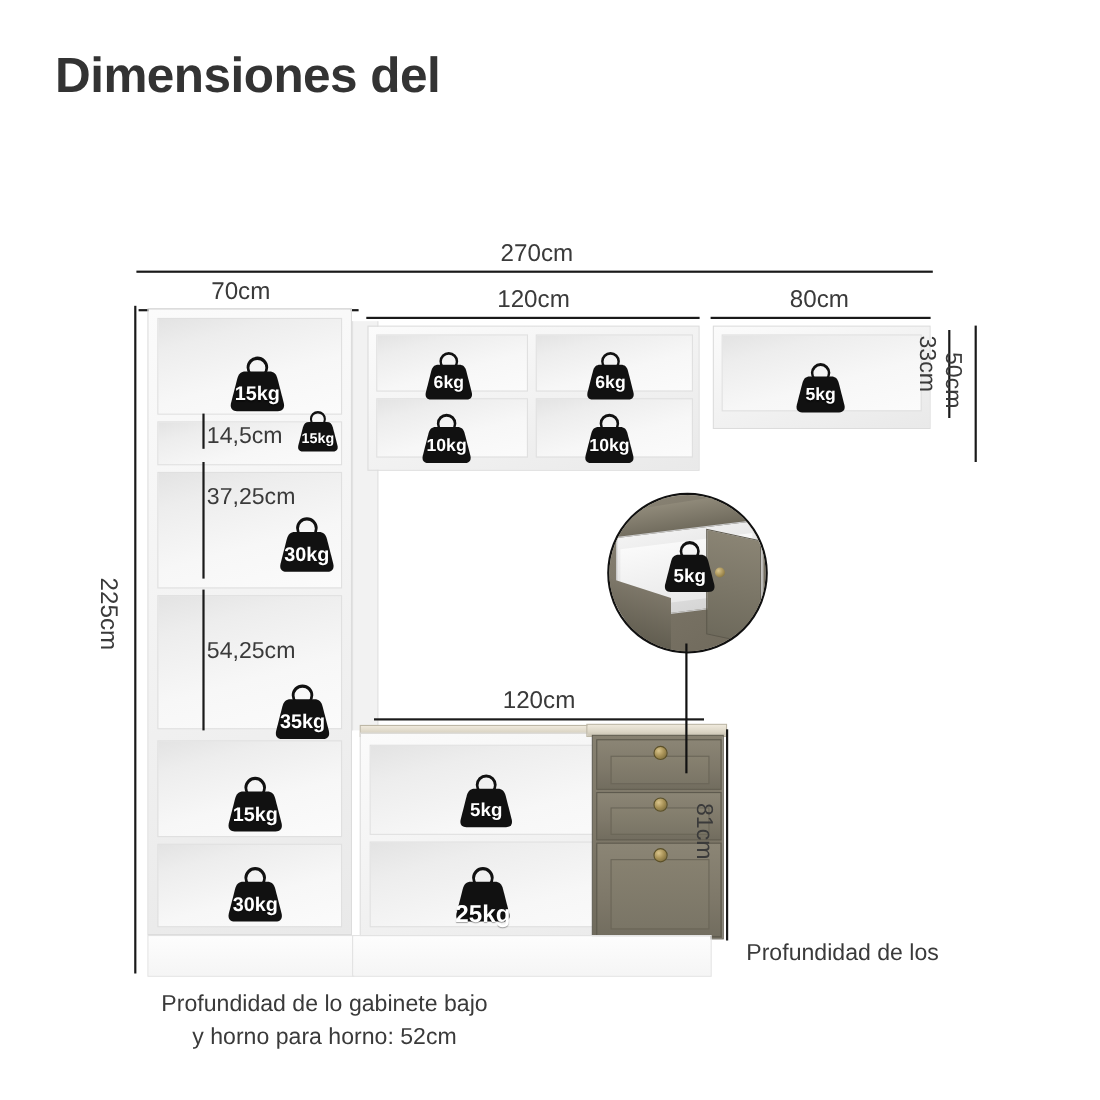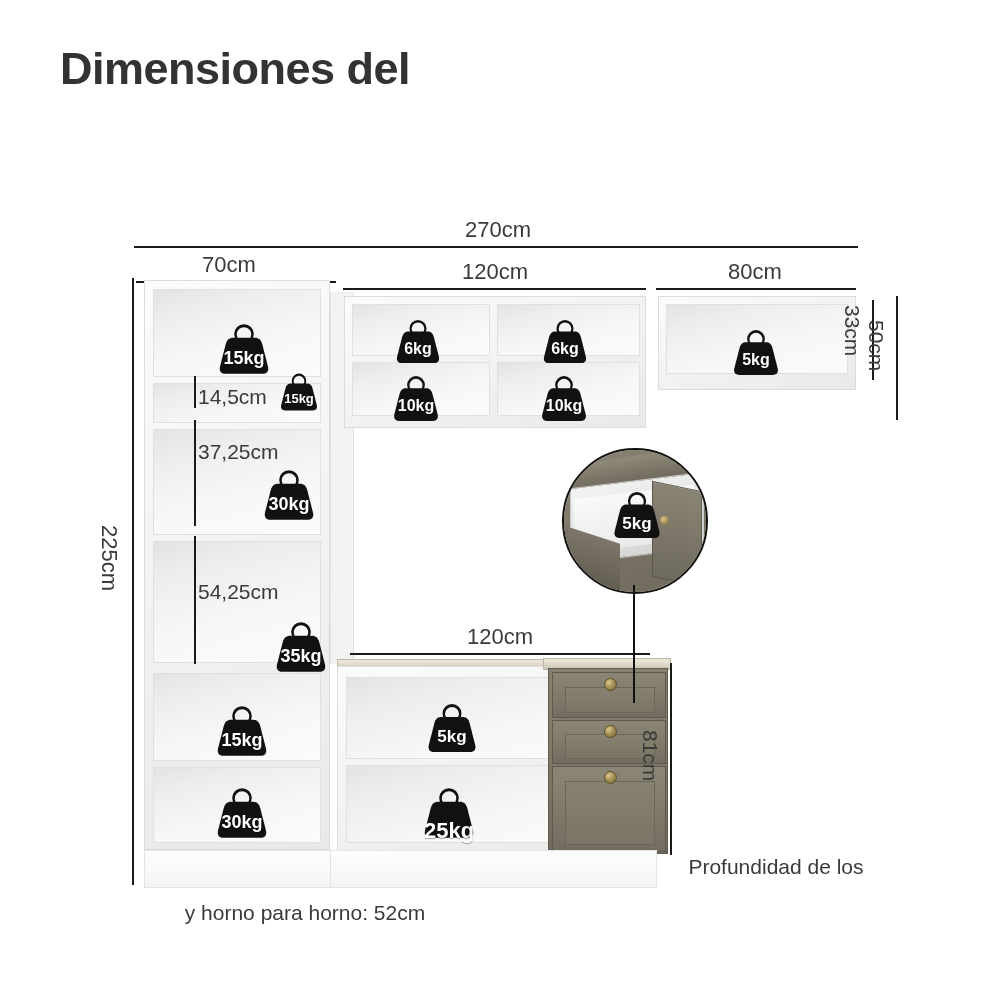--- a/index.html
+++ b/index.html
@@ -4,21 +4,21 @@
 <style>
   html,body{margin:0;padding:0;}
   body{
     width:1000px;height:1000px;
     background:#ffffff;
     font-family:"Liberation Sans", sans-serif;
     color:#3a3a3a;
     overflow:hidden;
     position:relative;
   }
-  #stage{position:absolute;left:0;top:0;width:908px;height:1000px;margin-left:10px;}
+  #stage{position:absolute;left:0;top:0;width:908px;height:1000px;}
 
   
   .title{
     position:absolute;left:50px;top:42px;width:560px;
     font-size:45px;line-height:1.22;font-weight:bold;color:#333333;
     letter-spacing:-0.5px;
   }
 
   
   .dimline-h{position:absolute;height:0;border-top:2.5px solid #1a1a1a;}
@@ -229,21 +229,21 @@
   </div>
 
   <div class="weight" style="left:248px;top:468px;width:62px;height:54px;">
     <svg viewBox="0 0 60 52" width="62" height="54">
         <path d="M30 2 a9.5 9.5 0 0 1 9.5 9.5 a9.5 9.5 0 0 1 -2.6 6.5 l-1.9 -1.2 a7 7 0 1 0 -10 0 l-1.9 1.2 a9.5 9.5 0 0 1 -2.6 -6.5 A9.5 9.5 0 0 1 30 2 Z" fill="#111111"></path>
         <path d="M19.5 15 h21 c4 0 6 2 7.2 6.4 l5.5 21.5 c1 4.2 -0.8 7.1 -5.2 7.1 h-36 c-4.4 0 -6.2 -2.9 -5.2 -7.1 l5.5 -21.5 C13.5 17 15.5 15 19.5 15 Z" fill="#111111"></path>
       </svg>
     <div class="wlabel" style="top:26px;font-size:18px;">30kg</div>
   </div>
 
-  <div class="weight" style="left:260px;top:620px;width:62px;height:54px;">
+  <div class="weight" style="left:244px;top:620px;width:62px;height:54px;">
     <svg viewBox="0 0 60 52" width="62" height="54">
         <path d="M30 2 a9.5 9.5 0 0 1 9.5 9.5 a9.5 9.5 0 0 1 -2.6 6.5 l-1.9 -1.2 a7 7 0 1 0 -10 0 l-1.9 1.2 a9.5 9.5 0 0 1 -2.6 -6.5 A9.5 9.5 0 0 1 30 2 Z" fill="#111111"></path>
         <path d="M19.5 15 h21 c4 0 6 2 7.2 6.4 l5.5 21.5 c1 4.2 -0.8 7.1 -5.2 7.1 h-36 c-4.4 0 -6.2 -2.9 -5.2 -7.1 l5.5 -21.5 C13.5 17 15.5 15 19.5 15 Z" fill="#111111"></path>
       </svg>
     <div class="wlabel" style="top:26px;font-size:18px;">35kg</div>
   </div>
 
   <div class="weight" style="left:381px;top:318px;width:54px;height:47px;">
     <svg viewBox="0 0 60 52" width="54" height="47">
         <path d="M30 2 a9.5 9.5 0 0 1 9.5 9.5 a9.5 9.5 0 0 1 -2.6 6.5 l-1.9 -1.2 a7 7 0 1 0 -10 0 l-1.9 1.2 a9.5 9.5 0 0 1 -2.6 -6.5 A9.5 9.5 0 0 1 30 2 Z" fill="#111111"></path>
@@ -308,19 +308,20 @@
 
   <div class="weight" style="left:408px;top:786px;width:62px;height:54px;">
     <svg viewBox="0 0 60 52" width="62" height="54">
         <path d="M30 2 a9.5 9.5 0 0 1 9.5 9.5 a9.5 9.5 0 0 1 -2.6 6.5 l-1.9 -1.2 a7 7 0 1 0 -10 0 l-1.9 1.2 a9.5 9.5 0 0 1 -2.6 -6.5 A9.5 9.5 0 0 1 30 2 Z" fill="#111111"></path>
         <path d="M19.5 15 h21 c4 0 6 2 7.2 6.4 l5.5 21.5 c1 4.2 -0.8 7.1 -5.2 7.1 h-36 c-4.4 0 -6.2 -2.9 -5.2 -7.1 l5.5 -21.5 C13.5 17 15.5 15 19.5 15 Z" fill="#111111"></path>
       </svg>
     <div class="wlabel" style="top:32px;font-size:22px;">25kg</div>
   </div>
 
   <div class="caption" style="left:95px;top:898px;width:400px;">
+    <div>Profundidad de lo gabinete bajo</div>
     <div>y horno para horno: 52cm</div>
   </div>
   <div class="caption" style="left:576px;top:852px;width:380px;">
     <div>Profundidad de los</div>
   </div>
 
 </div>
 
 </body></html>

